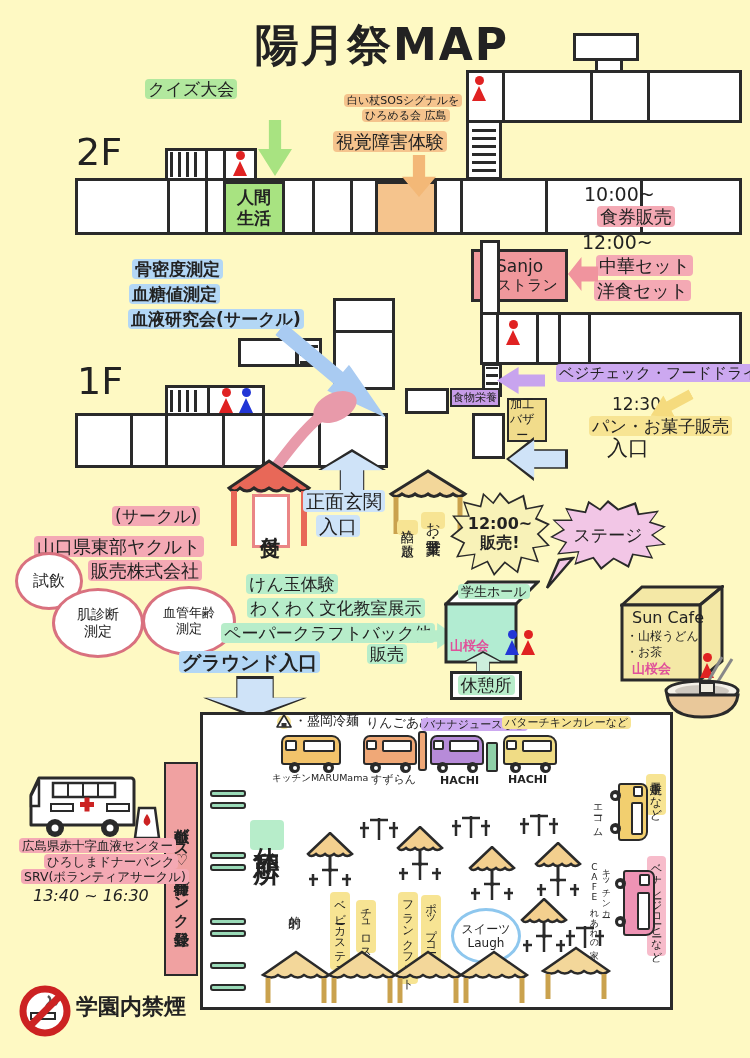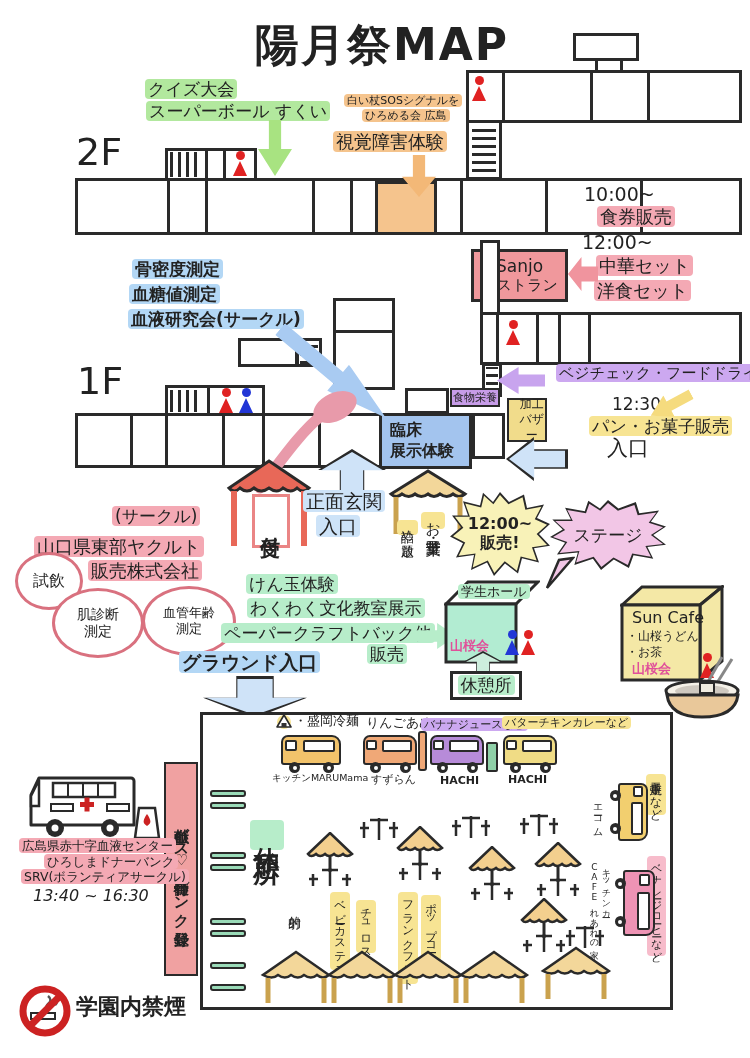--- a/index.html
+++ b/index.html
@@ -1,16 +1,16 @@
 <!DOCTYPE html>
 <html><head>
 <meta charset="utf-8">
 <style>
   html,body{margin:0;padding:0;background:#e8e8e8;}
-  #canvas{position:relative;width:750px;height:1058px;background:#ffffff;overflow:hidden;
+  #canvas{position:relative;width:750px;height:1058px;background:#fef9c3;overflow:hidden;
     font-family:"DejaVu Sans",sans-serif;color:#222;}
   .abs{position:absolute;}
   .bld{position:absolute;border:3px solid #2a2a2a;background:#fff;box-sizing:border-box;}
   .vline{position:absolute;width:3px;background:#2a2a2a;}
   .hline{position:absolute;height:3px;background:#2a2a2a;}
   .txt{position:absolute;white-space:nowrap;line-height:1.15;}
   .hl{padding:0 3px;border-radius:4px;}
   .hl-pink{background:#f4a9b4;}
   .hl-pink2{background:#f7bccb;}
   .hl-green{background:#b2e89e;}
@@ -62,34 +62,36 @@
   <div class="vline" style="left:460px;top:178px;height:57px;"></div>
   <div class="vline" style="left:545px;top:178px;height:57px;"></div>
   <div class="vline" style="left:640px;top:178px;height:57px;"></div>
 
   <div class="bld" style="left:165px;top:148px;width:92px;height:33px;"></div>
   <div class="vline" style="left:205px;top:148px;height:33px;"></div>
   <div class="stairs" style="left:170px;top:152px;width:32px;height:25px;"></div>
   <div class="bld" style="left:223px;top:148px;width:34px;height:33px;"></div>
   <div class="person p-red" style="left:233px;top:151px;"></div>
 
+  <div class="bld" style="left:223px;top:181px;width:62px;height:54px;background:#a8e381;display:flex;align-items:center;justify-content:center;">
+    <span style="font-size:17px;font-weight:600;width:2.2em;text-align:center;line-height:1.25;">人間生活</span>
+  </div>
   <div class="bld" style="left:375px;top:181px;width:62px;height:54px;background:#f5c48d;"></div>
 
   <div class="bld" style="left:573px;top:33px;width:66px;height:28px;"></div>
   <div class="bld" style="left:595px;top:58px;width:28px;height:16px;"></div>
   <div class="bld" style="left:466px;top:70px;width:276px;height:53px;"></div>
   <div class="vline" style="left:502px;top:70px;height:53px;"></div>
   <div class="vline" style="left:590px;top:70px;height:53px;"></div>
   <div class="vline" style="left:647px;top:70px;height:53px;"></div>
   <div class="bld" style="left:466px;top:120px;width:36px;height:60px;"></div>
   <div class="stairsV" style="left:472px;top:128px;width:24px;height:44px;"></div>
   <div class="person p-red" style="left:472px;top:76px;"></div>
 
   <div class="txt" style="left:145px;top:80px;font-size:17px;"><span class="hl hl-green">クイズ大会</span></div>
-  <div class="txt" style="left:146px;top:102px;font-size:17px;"><span class="hl hl-green">スーパーボール すくい</span></div>
   <div class="arrow a-down" style="left:258px;top:120px;width:34px;height:56px;background:#a8e381;"></div>
 
   <div class="txt" style="left:344px;top:95px;font-size:11px;"><span class="hl hl-orange">白い杖SOSシグナルを</span></div>
   <div class="txt" style="left:362px;top:110px;font-size:11px;"><span class="hl hl-orange">ひろめる会 広島</span></div>
   <div class="txt" style="left:333px;top:132px;font-size:18px;"><span class="hl hl-orange">視覚障害体験</span></div>
   <div class="arrow a-down" style="left:402px;top:155px;width:34px;height:42px;background:#f3b877;"></div>
 
   <div class="txt" style="left:584px;top:184px;font-size:19px;">10:00~</div>
   <div class="txt" style="left:597px;top:207px;font-size:18px;"><span class="hl hl-pink">食券販売</span></div>
   <div class="txt" style="left:582px;top:232px;font-size:19px;">12:00~</div>
@@ -126,29 +128,25 @@
   <div class="bld" style="left:480px;top:312px;width:262px;height:53px;"></div>
   <div class="vline" style="left:496px;top:312px;height:53px;"></div>
   <div class="vline" style="left:536px;top:312px;height:53px;"></div>
   <div class="vline" style="left:558px;top:312px;height:53px;"></div>
   <div class="vline" style="left:588px;top:312px;height:53px;"></div>
   <div class="person p-red" style="left:506px;top:320px;"></div>
   <div class="bld" style="left:482px;top:363px;width:20px;height:34px;"></div>
   <div class="stairsV" style="left:486px;top:367px;width:12px;height:26px;"></div>
   <div class="bld" style="left:405px;top:388px;width:44px;height:26px;"></div>
 
-  <div class="bld" style="left:379px;top:413px;width:93px;height:56px;background:#a3c4ee;display:flex;flex-direction:column;justify-content:center;padding-left:8px;">
-    <span style="font-size:16px;font-weight:600;">臨床</span>
-    <span style="font-size:16px;font-weight:600;">展示体験</span>
-  </div>
   <div class="bld" style="left:472px;top:413px;width:33px;height:46px;"></div>
   <div class="bld" style="left:450px;top:388px;width:50px;height:19px;border-width:2px;background:#c79ce8;display:flex;align-items:center;justify-content:center;">
     <span style="font-size:11px;">食物栄養</span>
   </div>
-  <div class="bld" style="left:507px;top:398px;width:40px;height:44px;border-width:2.5px;background:#f1dc8b;display:flex;align-items:center;justify-content:flex-end;">
+  <div class="bld" style="left:507px;top:398px;width:40px;height:44px;border-width:2.5px;background:#f1dc8b;display:flex;align-items:center;justify-content:flex-start;">
     <span style="font-size:12px;width:2.2em;text-align:center;line-height:1.3;">加工バザー</span>
   </div>
 
   <div class="txt" style="left:132px;top:260px;font-size:17px;"><span class="hl hl-blue">骨密度測定</span></div>
   <div class="txt" style="left:129px;top:285px;font-size:17px;"><span class="hl hl-blue">血糖値測定</span></div>
   <div class="txt" style="left:128px;top:310px;font-size:17px;"><span class="hl hl-blue">血液研究会(サークル)</span></div>
   <div class="arrow a-right" style="left:280px;top:312px;width:138px;height:34px;background:#a9cbf2;transform:rotate(40deg);transform-origin:0 50%;"></div>
 
   <div class="txt" style="left:556px;top:365px;font-size:15px;"><span class="hl hl-purple">ベジチェック・フードドライブ</span></div>
   <div class="arrow a-left" style="left:497px;top:367px;width:48px;height:27px;background:#c8a4ee;"></div>
@@ -387,20 +385,23 @@
   <svg class="abs" style="left:564px;top:922px;" width="42" height="30" viewBox="0 0 42 30">
     <path d="M6,8 v16 M2,14 h9 M21,4 v22 M12,6 h18 M36,8 v16 M31,14 h9" stroke="#2a2a2a" stroke-width="2.5" fill="none"></path>
   </svg>
 
   <div class="txt vtext" style="left:286px;top:906px;font-size:13px;"><span class="hl hl-yellow">射的</span></div>
   <div class="txt vtext" style="left:333px;top:892px;font-size:11.5px;"><span class="hl hl-yellow">ベビーカステラ</span></div>
   <div class="txt vtext" style="left:359px;top:900px;font-size:11.5px;"><span class="hl hl-yellow">チュロス</span></div>
   <div class="txt vtext" style="left:401px;top:892px;font-size:11.5px;"><span class="hl hl-yellow">フランクフルト</span></div>
   <div class="txt vtext" style="left:424px;top:895px;font-size:11.5px;"><span class="hl hl-yellow">ポップコーン</span></div>
 
+  <div class="cloud" style="left:451px;top:908px;width:64px;height:50px;font-size:12px;border-color:#8ec7ee;">
+    <span><span>スイーツ</span><br><span>Laugh</span></span>
+  </div>
 
   <svg class="abs" style="left:260px;top:950px;" width="72" height="56" viewBox="0 0 72 56">
     <path d="M36,2 L69,25 Q63,30 57,25 Q51,30 44,25 Q38,30 31,25 Q25,30 18,25 Q12,30 3,25 Z" fill="#f3d79a" stroke="#2a2a2a" stroke-width="2.5"></path>
     <line x1="8" y1="28" x2="8" y2="53" stroke="#caa24e" stroke-width="5"></line>
     <line x1="64" y1="28" x2="64" y2="53" stroke="#caa24e" stroke-width="5"></line>
   </svg>
   <svg class="abs" style="left:326px;top:950px;" width="72" height="56" viewBox="0 0 72 56">
     <path d="M36,2 L69,25 Q63,30 57,25 Q51,30 44,25 Q38,30 31,25 Q25,30 18,25 Q12,30 3,25 Z" fill="#f3d79a" stroke="#2a2a2a" stroke-width="2.5"></path>
     <line x1="8" y1="28" x2="8" y2="53" stroke="#caa24e" stroke-width="5"></line>
     <line x1="64" y1="28" x2="64" y2="53" stroke="#caa24e" stroke-width="5"></line>

